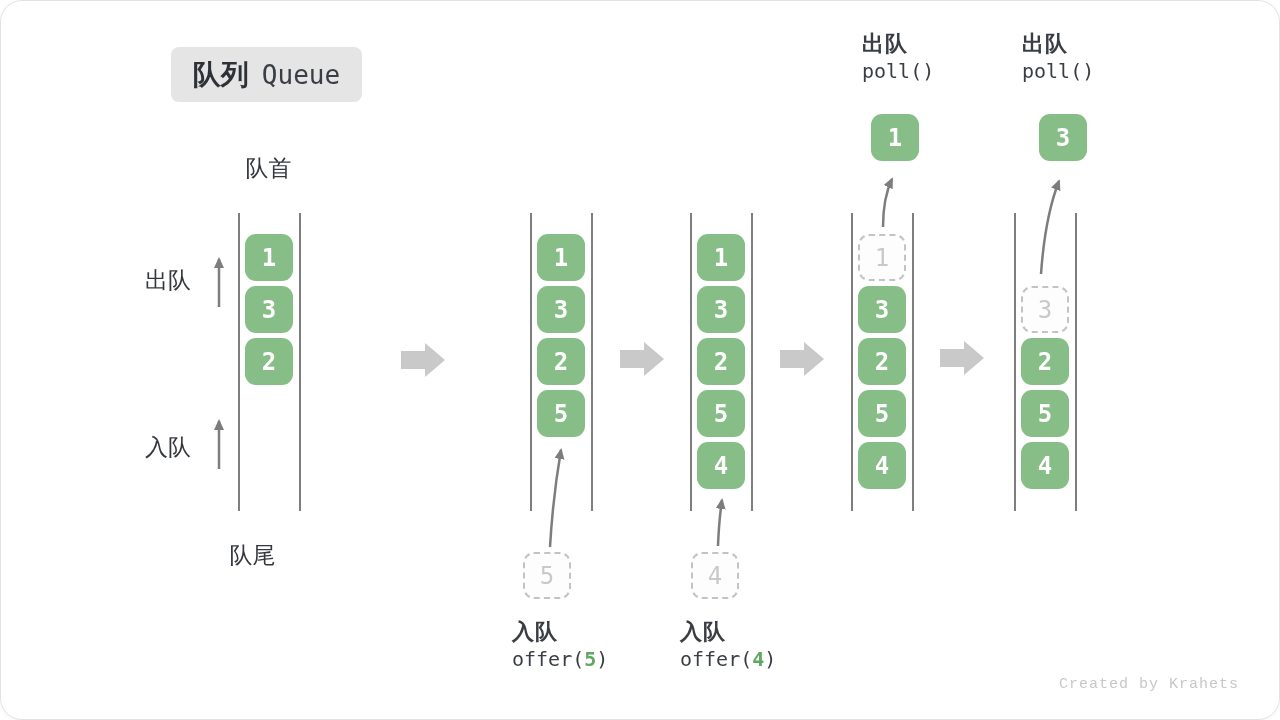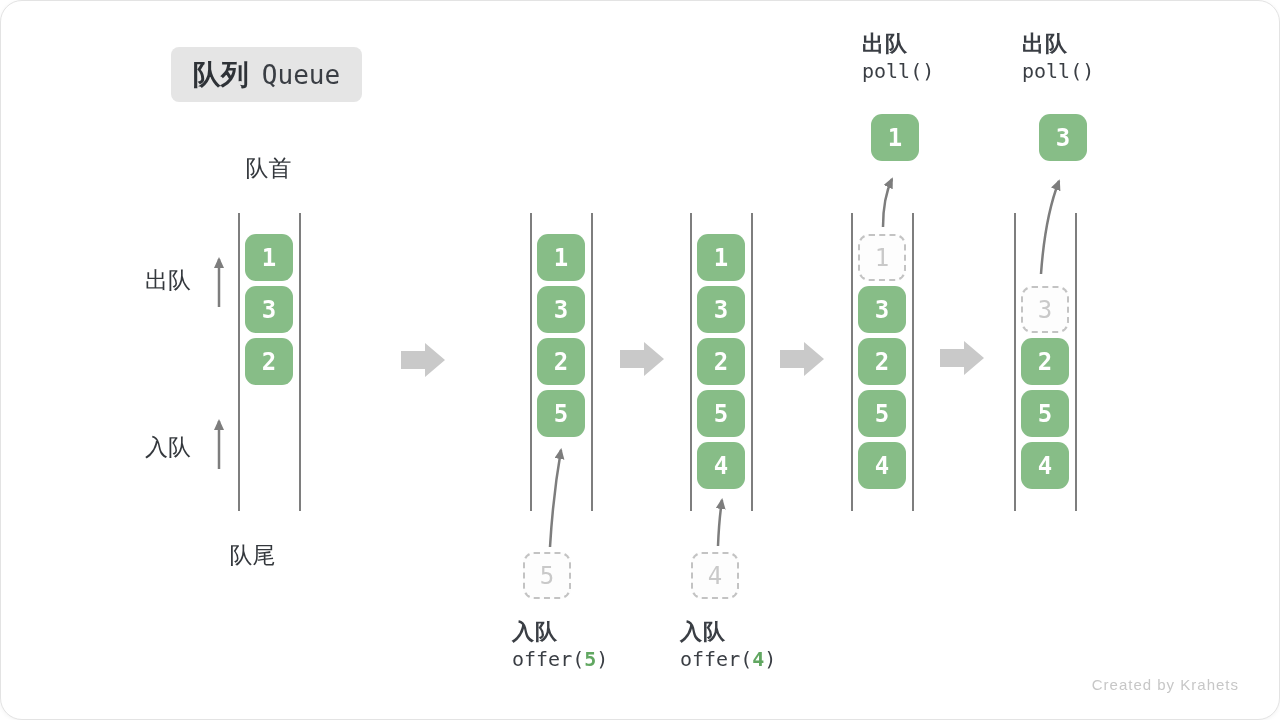--- a/index.html
+++ b/index.html
@@ -50,21 +50,21 @@
     color: #c9c9c9;
     font-weight: 500;
   }
   .op-label { position: absolute; color: #3a3e44; white-space: nowrap; }
   .op-zh { font-size: 22px; font-weight: 600; letter-spacing: 1px; }
   .op-code { font-family: "DejaVu Sans Mono", monospace; font-size: 20px; font-weight: 500; }
   .op-code .num { font-weight: 700; }
   .watermark {
     position: absolute;
     right: 40px; bottom: 26px;
-    font-family: Liberation Sans, sans-serif;
+    font-family: Liberation Mono, monospace;
     font-size: 15px; color: #c7c7c7;
     letter-spacing: 1px;
     text-align: right;
   }
   svg.overlay { position: absolute; left: 0; top: 0; pointer-events: none; }
 </style>
 </head>
 <body>
 
 <div class="canvas">

